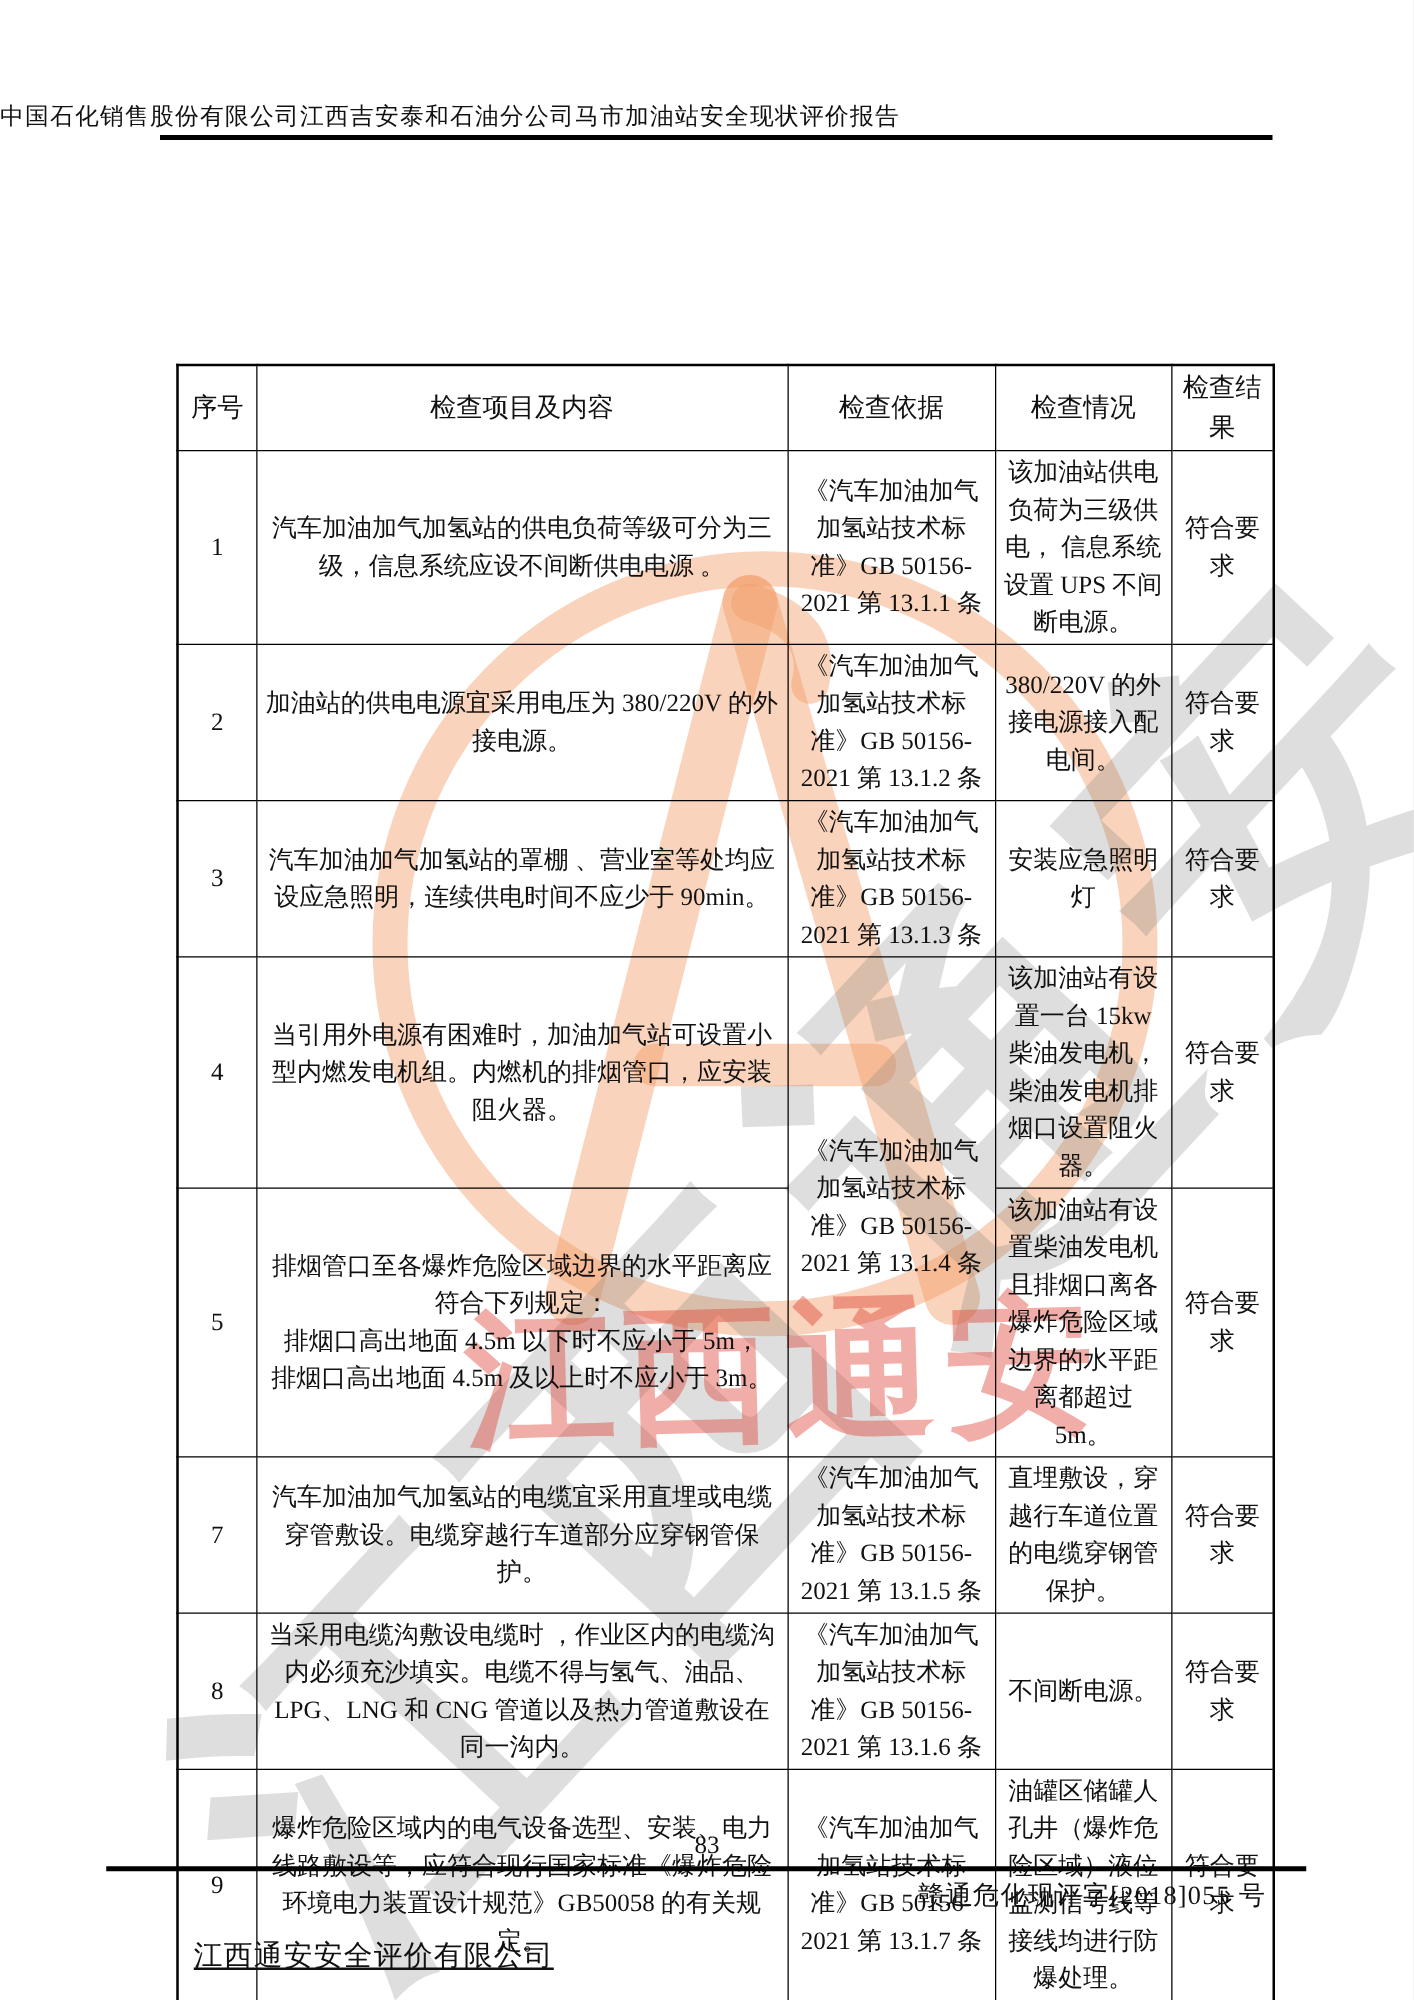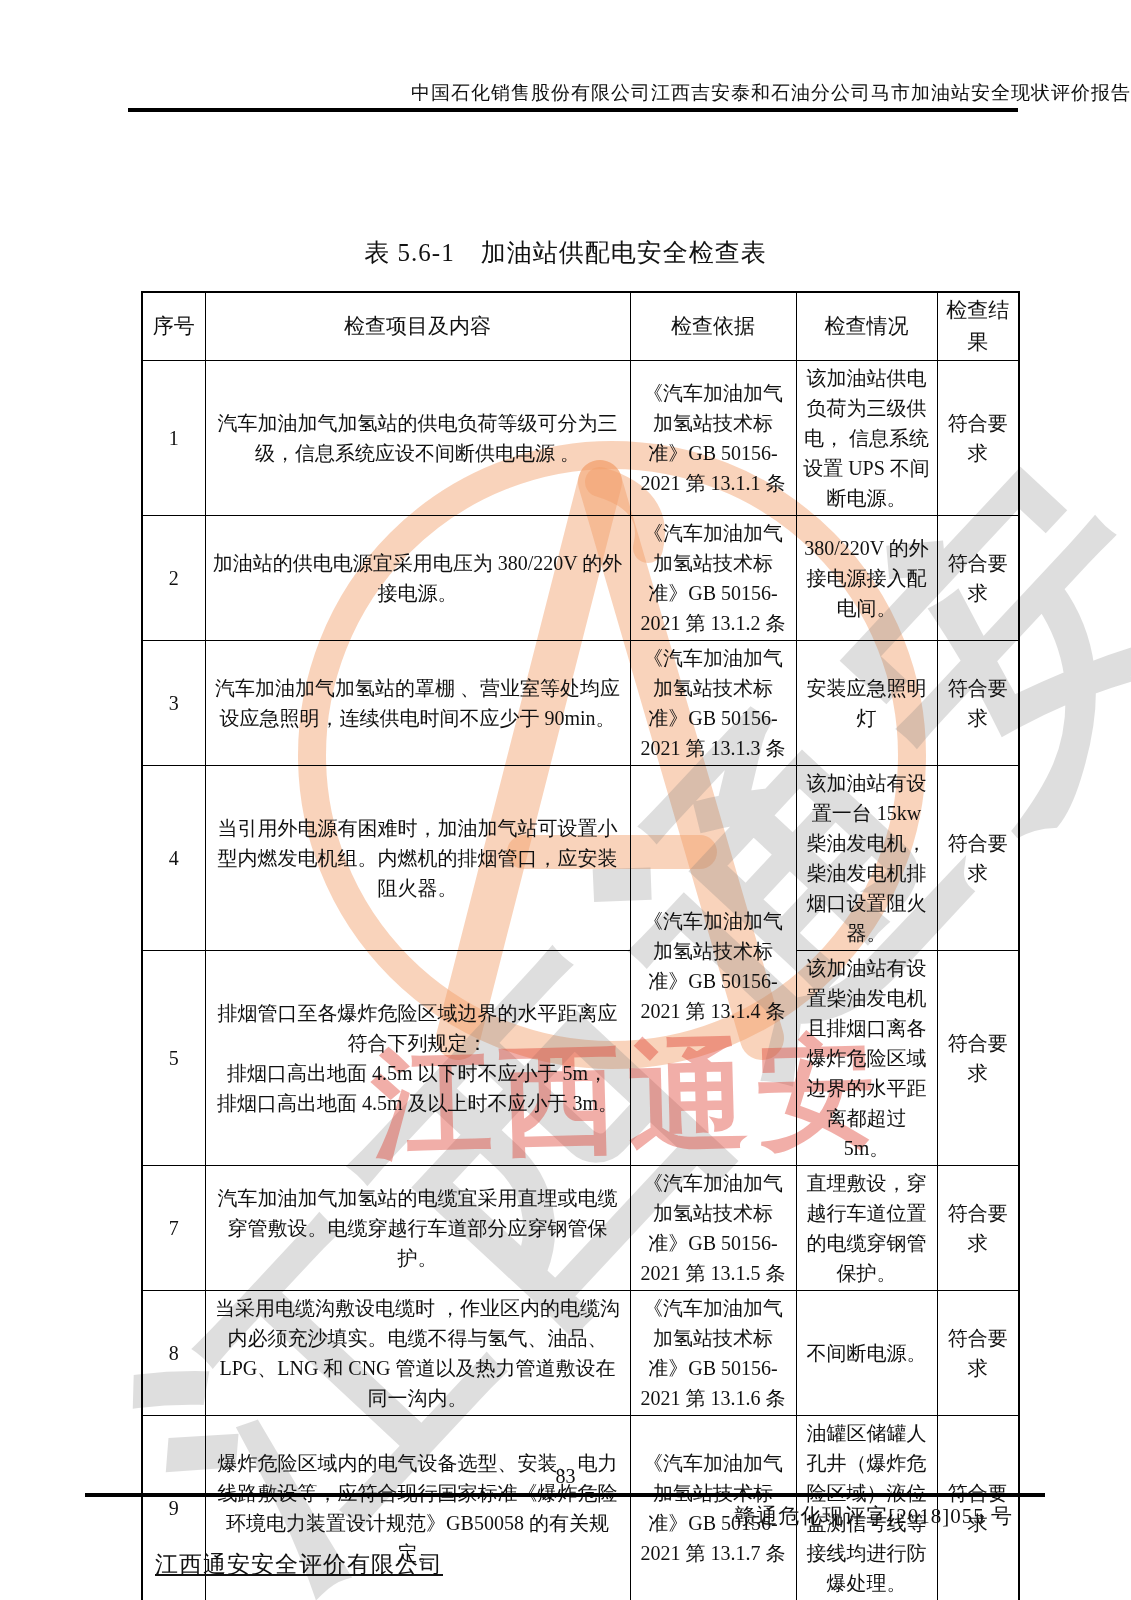--- a/index.html
+++ b/index.html
@@ -44,21 +44,21 @@
     font-size:120px;
     letter-spacing:8px;
     color:rgba(222,62,48,0.42);
     transform:rotate(-1.5deg);
     white-space:nowrap;
   }
   
   .content{position:absolute;left:0;top:0;width:1131px;height:1600px;z-index:4;}
   .hdr-title{
     position:absolute;left:0;top:80px;width:1131px;
-    text-align:right;font-size:19px;letter-spacing:1px;
+    text-align:left;font-size:19px;letter-spacing:1px;
   }
   .hdr-line{
     position:absolute;left:128px;top:108px;width:890px;height:0;
     border-top:4px solid #000;
   }
   .body-par{
     position:absolute;left:141px;top:130px;width:877px;
     font-size:24px;line-height:50px;letter-spacing:1px;
     white-space:pre-line;text-align:justify;
   }
@@ -114,21 +114,20 @@
   </svg>
   <div class="wm wm-gray">江西通安</div>
   <div class="wm wm-red">江西通安</div>
 
   <div class="content">
 
     <div class="hdr-title">中国石化销售股份有限公司江西吉安泰和石油分公司马市加油站安全现状评价报告</div>
     <div class="hdr-line"></div>
 
 
-    <div class="tbl-title">表 5.6-1　加油站供配电安全检查表</div>
 
     <table class="check">
       <colgroup>
         <col style="width:63px">
         <col style="width:425px">
         <col style="width:166px">
         <col style="width:141px">
         <col style="width:82px">
       </colgroup>
       <thead>

